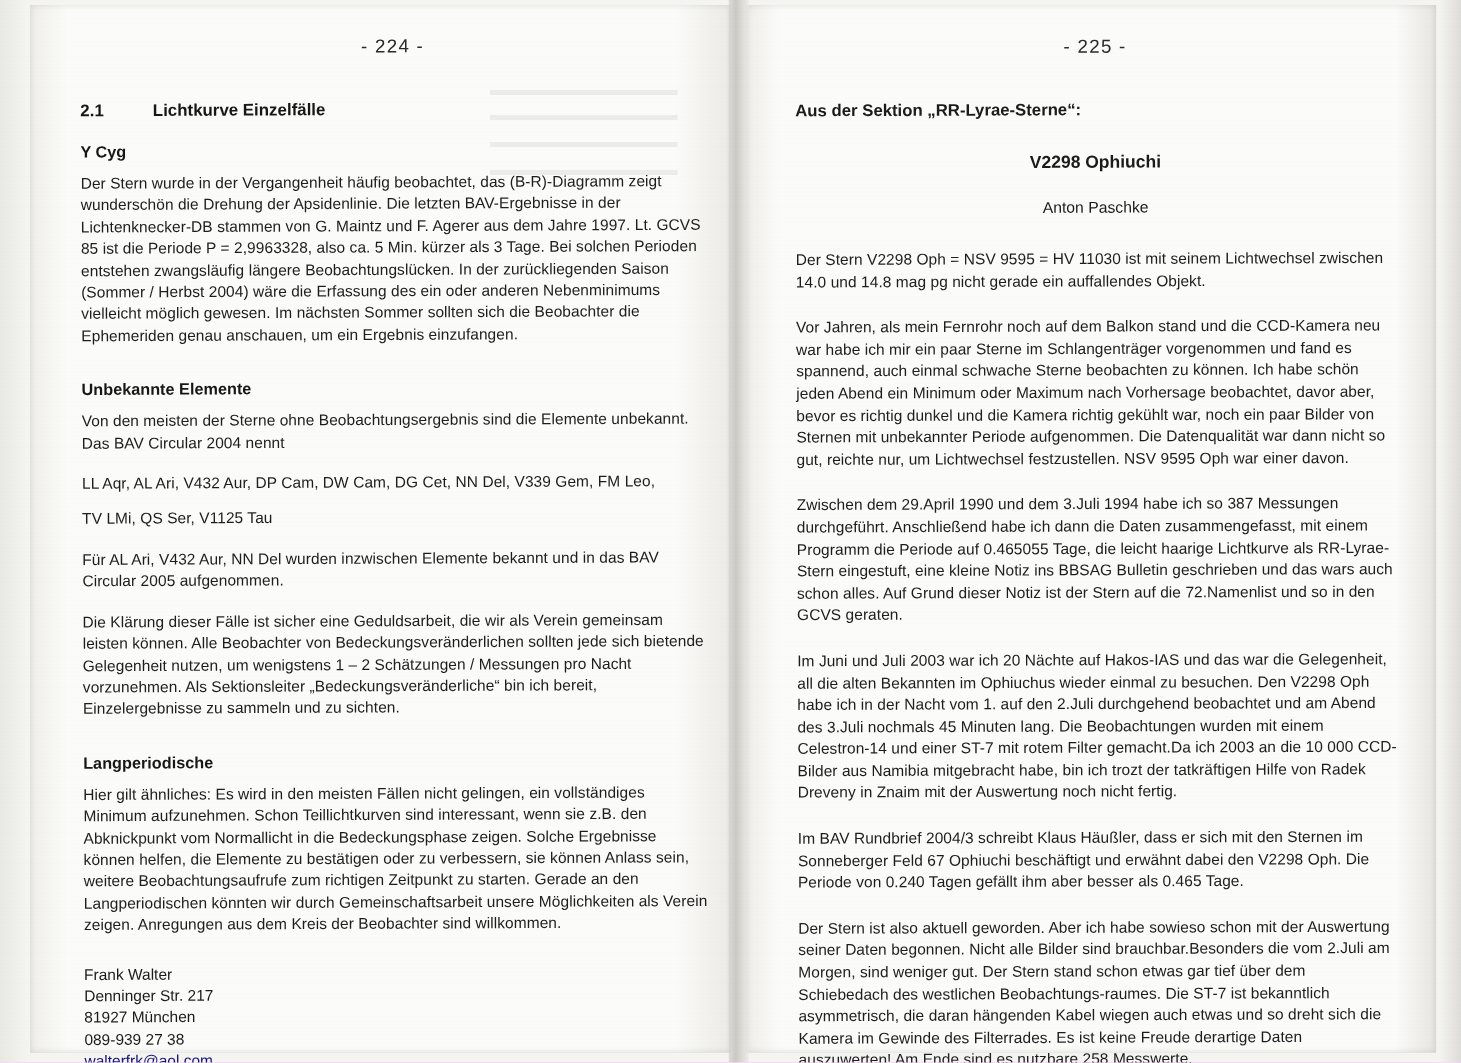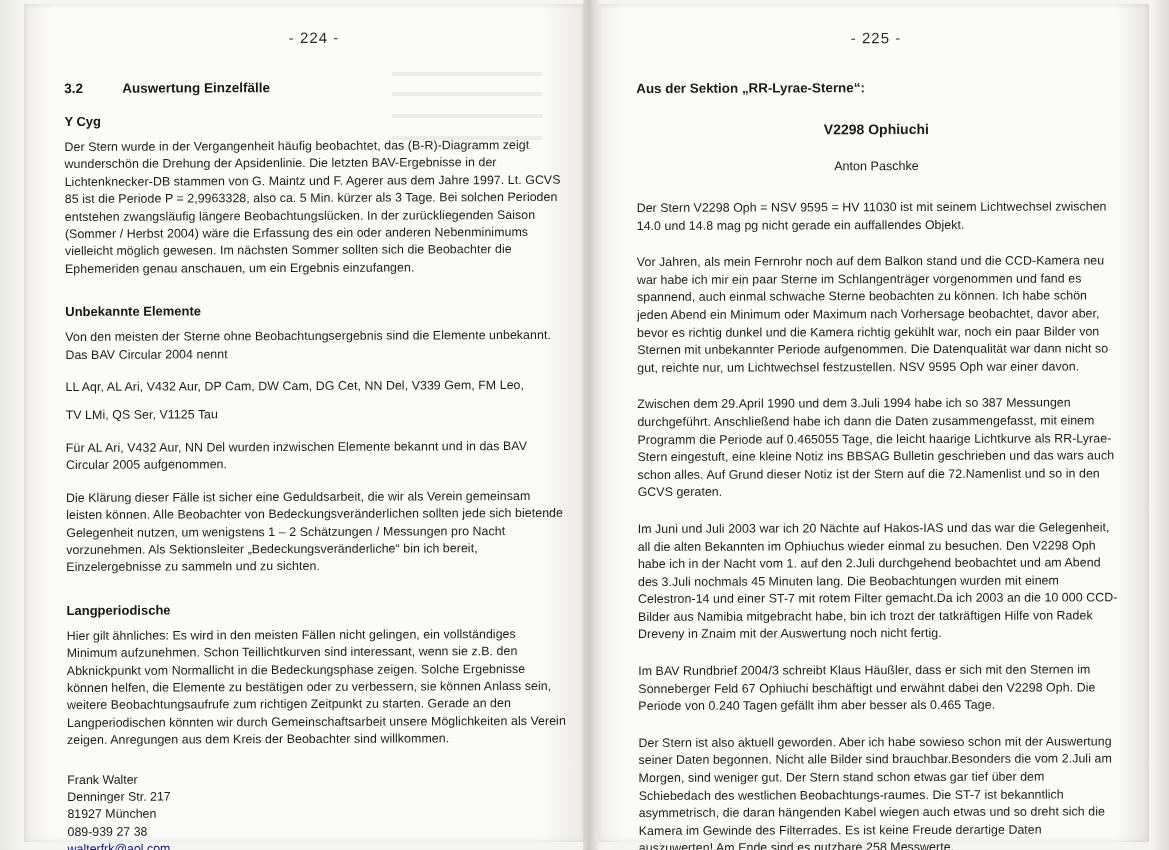--- a/index.html
+++ b/index.html
@@ -167,21 +167,21 @@
   <div class="page-block">
     <div class="leaf leaf-left"></div>
     <div class="leaf leaf-right"></div>
     <div class="gutter"></div>
     <div class="ghost"></div>
 
     <div class="col col-left">
       <div class="folio">-  224  -</div>
 
       <div class="sect-head">
-        <span class="num">3.2</span><span>Auswertung Einzelfälle</span>
+        <span class="num">2.1</span><span>Lichtkurve Einzelfälle</span>
       </div>
 
       <div class="sub-head">Y Cyg</div>
       <p class="body">Der Stern wurde in der Vergangenheit häufig beobachtet, das (B-R)-Diagramm zeigt wunderschön die Drehung der Apsidenlinie. Die letzten BAV-Ergebnisse in der Lichtenknecker-DB stammen von G. Maintz und F. Agerer aus dem Jahre 1997. Lt.  GCVS 85 ist die Periode P = 2,9963328, also ca. 5 Min. kürzer als 3 Tage. Bei solchen Perioden entstehen zwangsläufig längere Beobachtungslücken. In der zurückliegenden Saison (Sommer / Herbst 2004) wäre die Erfassung des ein oder anderen Nebenminimums vielleicht möglich gewesen. Im nächsten Sommer sollten sich die Beobachter die Ephemeriden genau anschauen, um ein Ergebnis einzufangen.</p>
 
       <div class="sub-head-sp">Unbekannte Elemente</div>
       <p class="body">Von den meisten der Sterne ohne Beobachtungsergebnis sind die Elemente unbekannt. Das BAV Circular 2004 nennt</p>
       <p class="body tight">LL Aqr, AL Ari, V432 Aur, DP Cam, DW Cam, DG Cet, NN Del, V339 Gem, FM Leo,</p>
       <p class="body">TV LMi, QS Ser, V1125 Tau</p>
       <p class="body">Für AL Ari, V432 Aur, NN Del wurden inzwischen Elemente bekannt und in das BAV Circular 2005 aufgenommen.</p>

